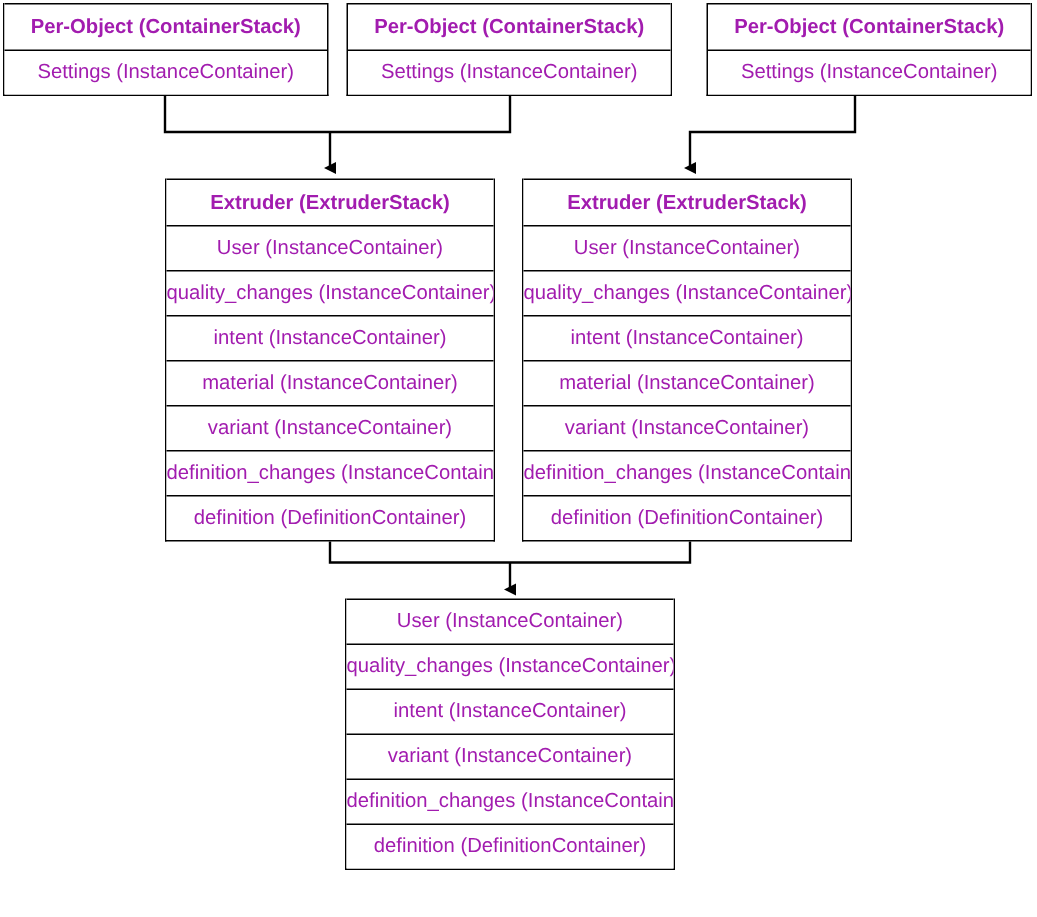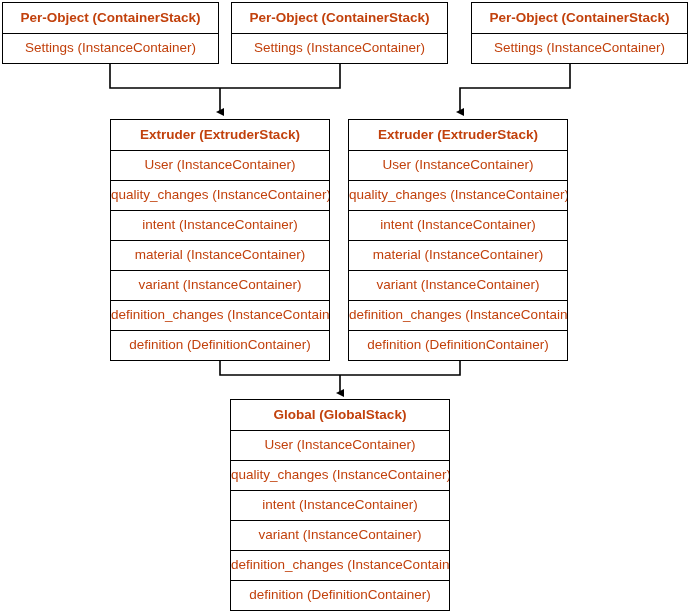--- a/index.html
+++ b/index.html
@@ -32,21 +32,21 @@
     background: #ffffff;
     border: 1px solid #000000;
     border-top: none;
   }
   .node .row {
     box-sizing: border-box;
     height: 30px;
     line-height: 28px;
     border-top: 1px solid #000000;
     text-align: center;
-    color: #c2410c;
+    color: #a21caf;
     font-size: 13.5px;
     white-space: nowrap;
     overflow: hidden;
     background: #ffffff;
   }
   .node .row.header {
     font-weight: bold;
     height: 31px;
     line-height: 29px;
   }
@@ -105,21 +105,20 @@
         <div class="row header">Extruder (ExtruderStack)</div>
         <div class="row">User (InstanceContainer)</div>
         <div class="row">quality_changes (InstanceContainer)</div>
         <div class="row">intent (InstanceContainer)</div>
         <div class="row">material (InstanceContainer)</div>
         <div class="row">variant (InstanceContainer)</div>
         <div class="row">definition_changes (InstanceContainer)</div>
         <div class="row">definition (DefinitionContainer)</div>
       </div>
       <div class="node" style="left: 230px; top: 399px; width: 220px;">
-        <div class="row header">Global (GlobalStack)</div>
         <div class="row">User (InstanceContainer)</div>
         <div class="row">quality_changes (InstanceContainer)</div>
         <div class="row">intent (InstanceContainer)</div>
         <div class="row">variant (InstanceContainer)</div>
         <div class="row">definition_changes (InstanceContainer)</div>
         <div class="row">definition (DefinitionContainer)</div>
       </div>
     </div>
 
 </div>

